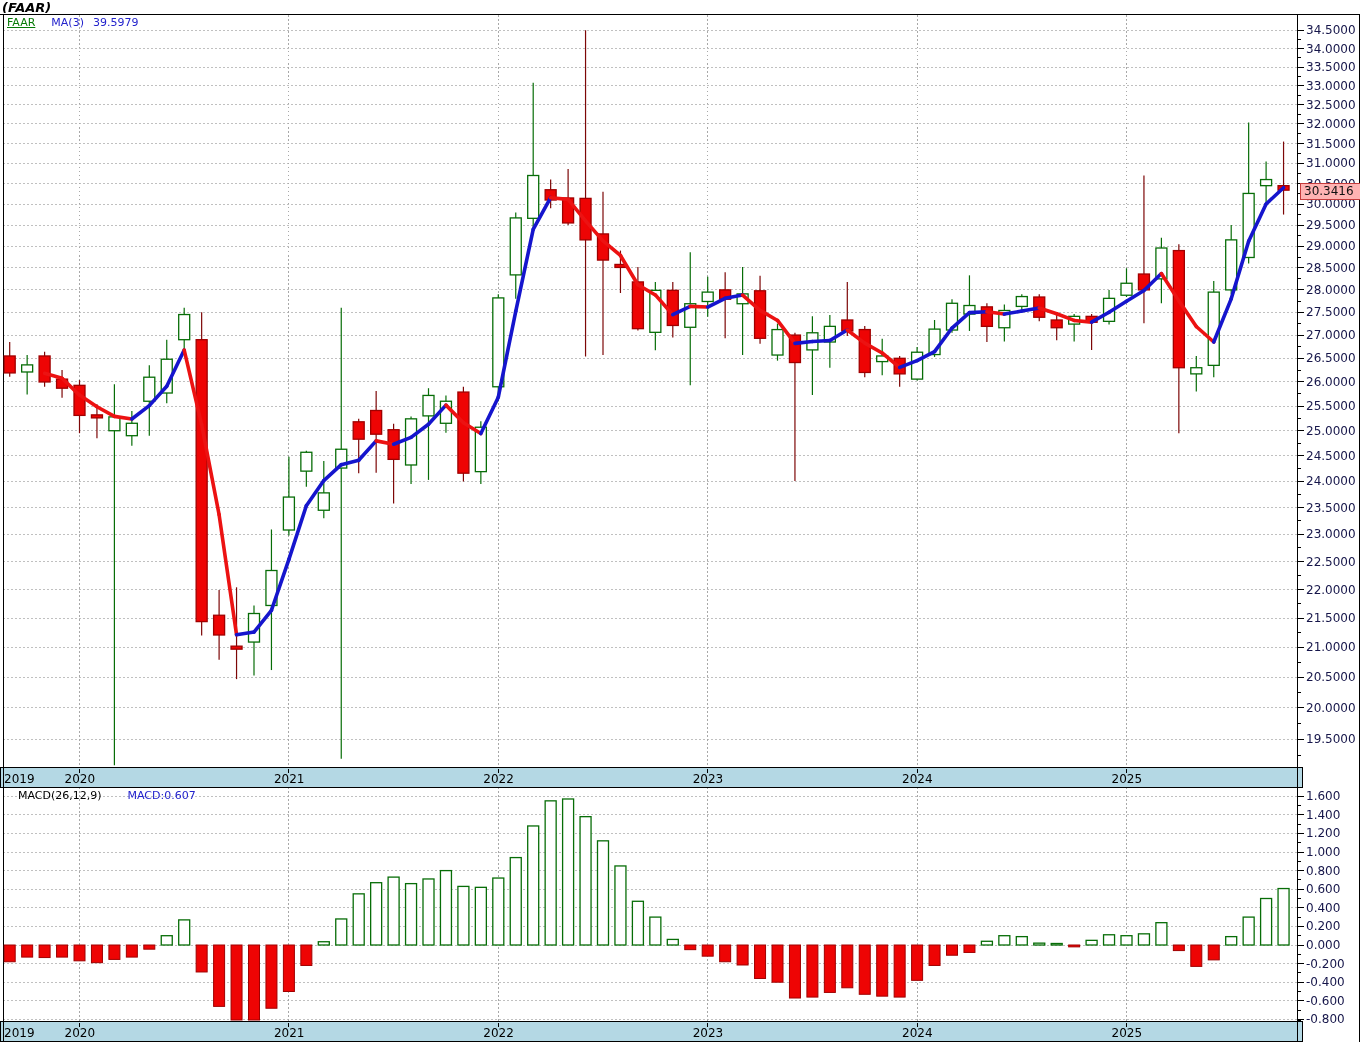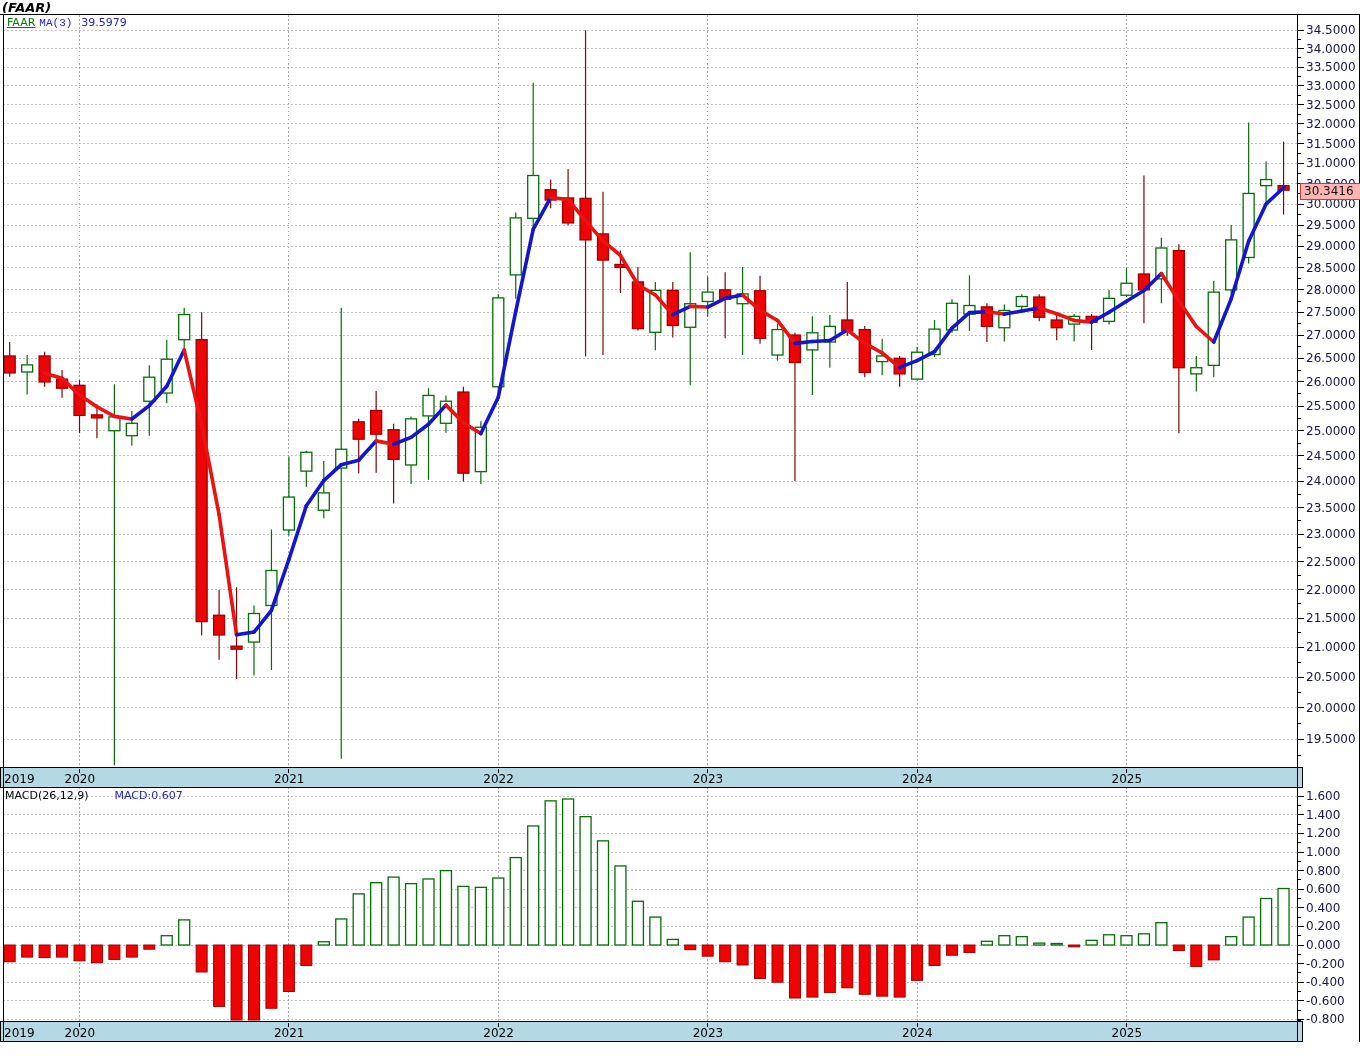--- a/index.html
+++ b/index.html
@@ -3,23 +3,23 @@
 <meta charset="utf-8">
 <style>
   html,body{margin:0;padding:0;background:#ffffff;}
   body{width:1360px;height:1056px;position:relative;overflow:hidden;
        font-family:"DejaVu Sans","Liberation Sans",sans-serif;}
   #chart-svg{position:absolute;left:0;top:0;}
   .abs{position:absolute;white-space:nowrap;}
   #page-title{left:2px;top:0px;font-size:13px;font-weight:bold;color:#000;font-style:italic;}
   #main-legend{left:7px;top:16px;font-size:11px;}
   #main-legend .sym{color:#067a06;text-decoration:underline;}
-  #main-legend .ma-l{color:#2323cc;margin-left:4px;font-family:Liberation Mono, monospace;}
+  #main-legend .ma-l{color:#2323cc;margin-left:16px;}
   #main-legend .ma-v{color:#2323cc;margin-left:9px;}
-  #macd-legend{left:5px;top:789px;font-size:11px;color:#000;}
+  #macd-legend{left:18px;top:789px;font-size:11px;color:#000;}
   #macd-legend .val{color:#2323cc;margin-left:26px;}
   #last-price-tag{left:1300px;width:57px;height:15px;background:#ffb3b3;
       border:1px solid #c43b3b;font-size:12px;color:#111;text-align:left;
       padding-left:3px;line-height:15px;}
   #footer-credit{right:3px;top:1042px;font-size:16px;font-weight:bold;color:#000;margin-top:28px;}
 </style>
 </head>
 <body>
 
 <svg id="chart-svg" width="1360" height="1056">

